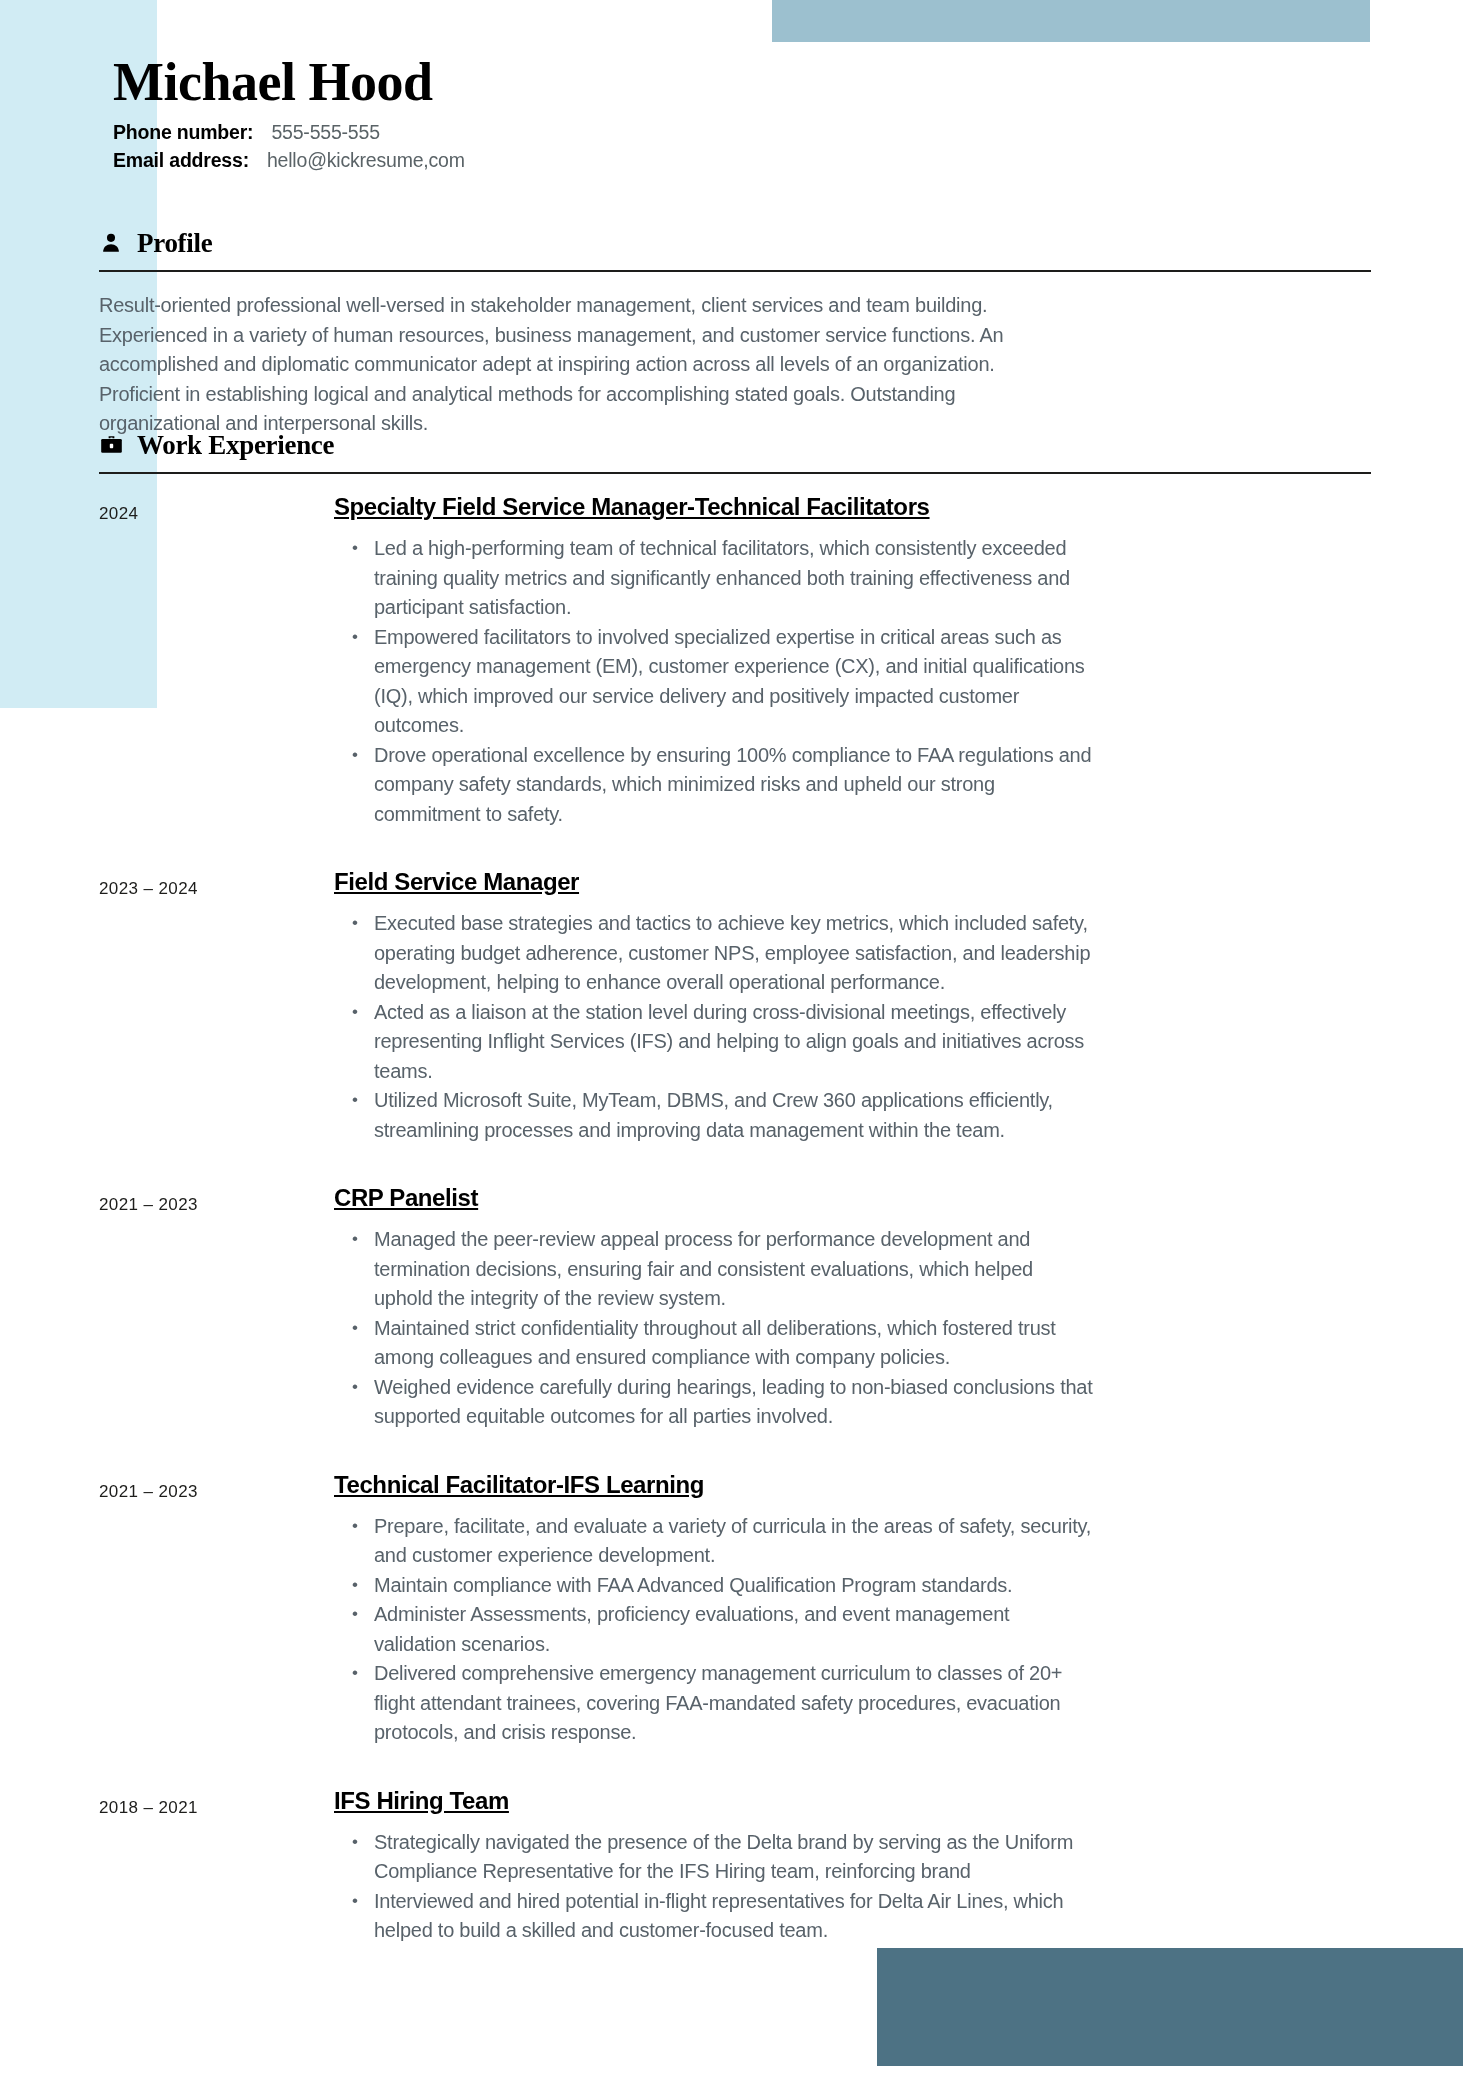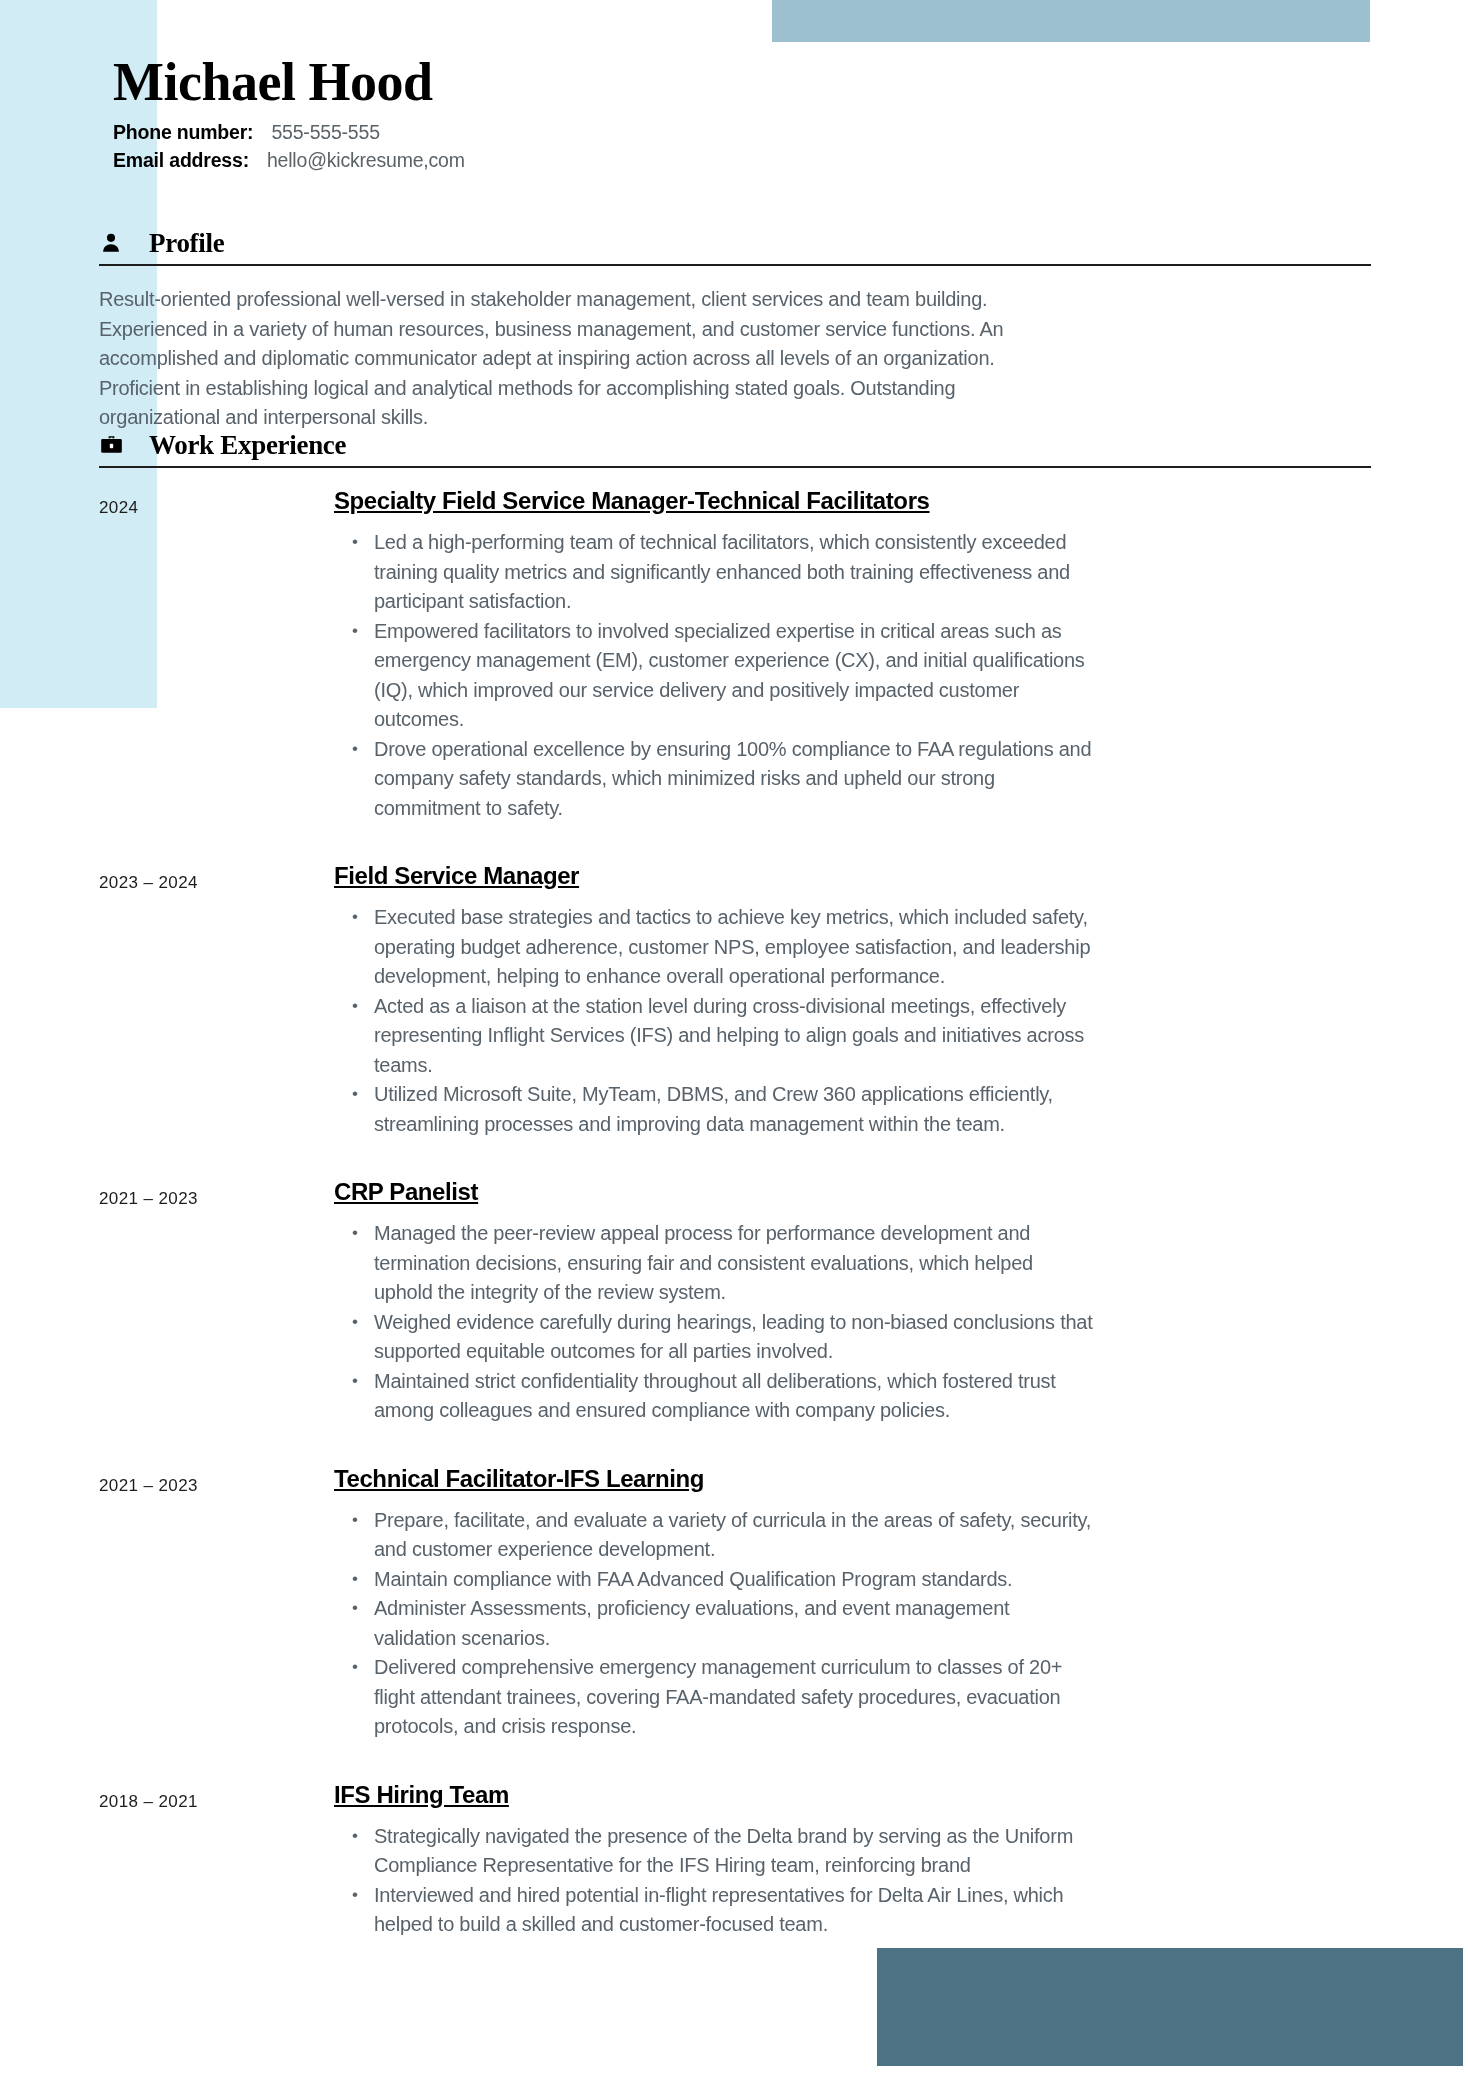--- a/index.html
+++ b/index.html
@@ -87,22 +87,22 @@
 
   
   .section {
     position: absolute;
     left: 99px;
     width: 1272px;
   }
   .section-head {
     display: flex;
     align-items: center;
-    gap: 26px;
-    padding-bottom: 6px;
+    gap: 14px;
+    padding-bottom: 12px;
     border-bottom: 2px solid #1d1d1b;
   }
   .section-icon {
     width: 24px;
     height: 24px;
     display: inline-flex;
     align-items: center;
     justify-content: center;
     flex: 0 0 auto;
   }
@@ -243,22 +243,22 @@
                 <li>Utilized Microsoft Suite, MyTeam, DBMS, and Crew 360 applications efficiently, streamlining processes and improving data management within the team.</li>
               </ul>
             </div>
           </div>
           <div class="exp-item">
             <div class="exp-date">2021 – 2023</div>
             <div class="exp-main">
               <div class="exp-title">CRP Panelist</div>
               <ul class="bullets">
                 <li>Managed the peer-review appeal process for performance development and termination decisions, ensuring fair and consistent evaluations, which helped uphold the integrity of the review system.</li>
+                <li>Maintained strict confidentiality throughout all deliberations, which fostered trust among colleagues and ensured compliance with company policies.</li>
                 <li>Weighed evidence carefully during hearings, leading to non-biased conclusions that supported equitable outcomes for all parties involved.</li>
-                <li>Maintained strict confidentiality throughout all deliberations, which fostered trust among colleagues and ensured compliance with company policies.</li>
               </ul>
             </div>
           </div>
           <div class="exp-item">
             <div class="exp-date">2021 – 2023</div>
             <div class="exp-main">
               <div class="exp-title">Technical Facilitator-IFS Learning</div>
               <ul class="bullets">
                 <li>Prepare, facilitate, and evaluate a variety of curricula in the areas of safety, security, and customer experience development.</li>
                 <li>Maintain compliance with FAA Advanced Qualification Program standards.</li>

